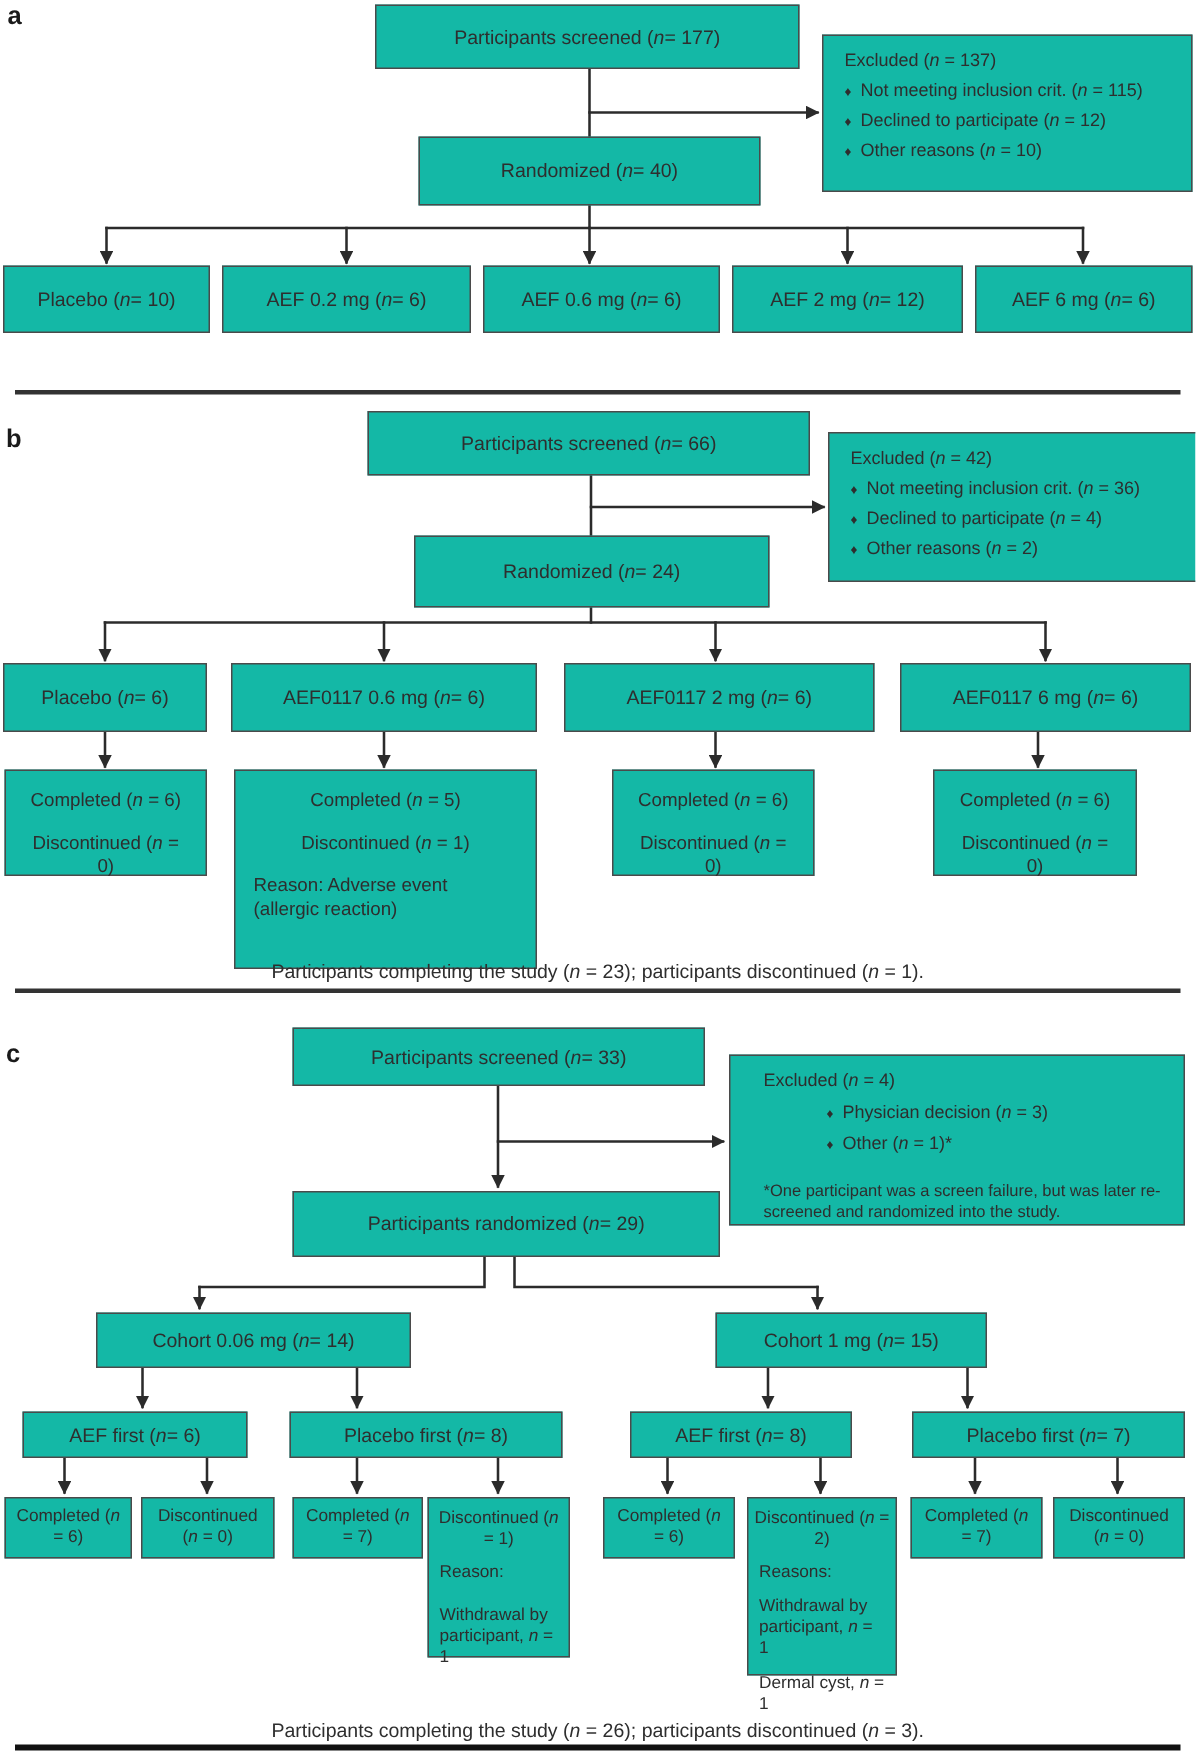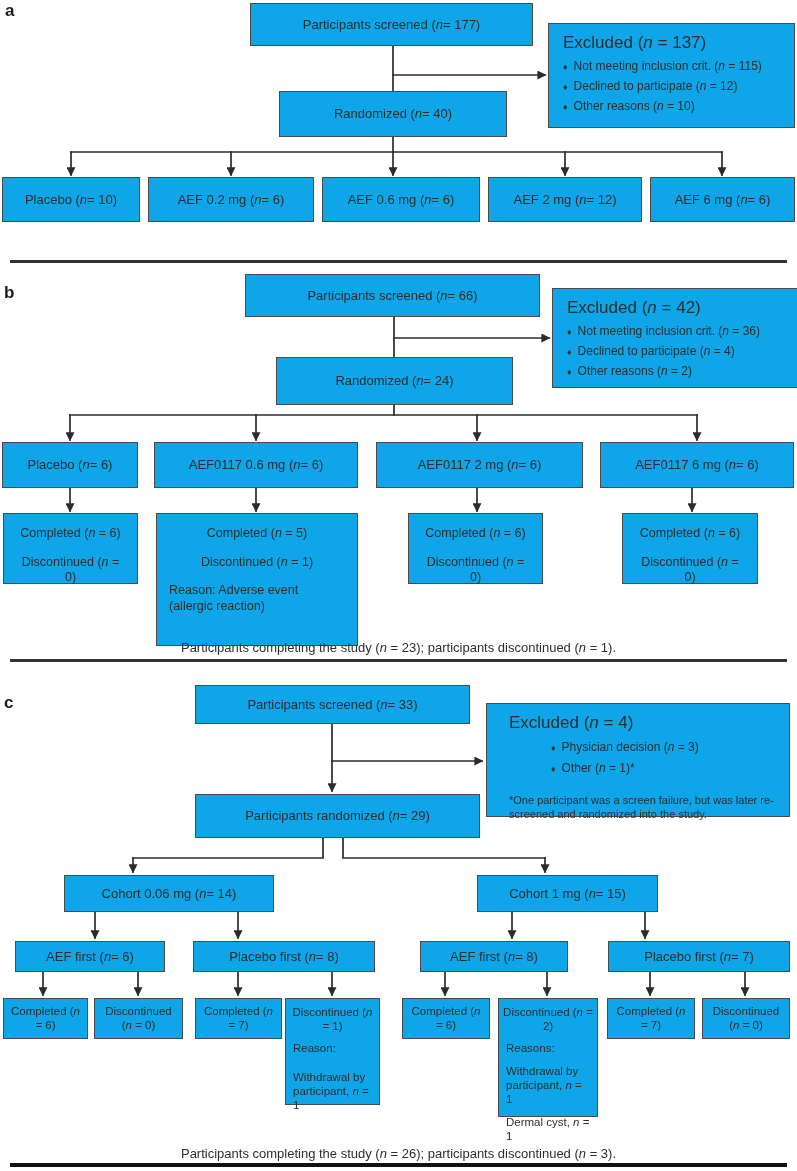--- a/index.html
+++ b/index.html
@@ -1,24 +1,24 @@
 <!DOCTYPE html>
 <html><head>
 <meta charset="utf-8">
 <style>
   html,body{margin:0;padding:0;background:#fff;}
   #fig{position:relative;width:797px;height:1171px;background:#fff;
        font-family:"Liberation Sans","DejaVu Sans",sans-serif;color:#2e2e2e;overflow:hidden;}
   #wires{position:absolute;left:0;top:0;width:797px;height:1171px;pointer-events:none;}
   .panel-label{position:absolute;font-weight:bold;font-size:17px;color:#1a1a1a;}
-  .box{position:absolute;box-sizing:border-box;background:#0ea5e9;border:1.5px solid #4a4a4a;
+  .box{position:absolute;box-sizing:border-box;background:#14b8a6;border:1.5px solid #4a4a4a;
        font-size:13px;line-height:1.18;}
   .center{display:flex;align-items:center;justify-content:center;text-align:center;padding:2px 6px;}
   .excl{padding:9px 12px 8px 14px;font-size:12px;}
-  .excl-title{font-size:17px;margin-bottom:5px;}
+  .excl-title{font-size:12px;margin-bottom:5px;}
   .excl-item{display:flex;gap:6px;margin-top:6px;align-items:baseline;}
   .bullet{font-size:9px;line-height:12px;flex:0 0 auto;}
   .excl-c .excl-item{margin-left:42px;margin-top:7px;}
   .footnote{font-size:11px;line-height:1.25;margin-top:19px;}
   .bout{display:flex;flex-direction:column;align-items:center;padding:12px 12px 6px 12px;
         gap:14px;font-size:12.5px;text-align:center;}
   .bout .reason{align-self:stretch;text-align:left;margin-top:-2px;line-height:1.3;}
   .cout{display:flex;flex-direction:column;align-items:center;justify-content:center;
         text-align:center;font-size:11.5px;padding:3px 4px;}
   .cout.reasons{justify-content:flex-start;padding-top:7px;}

